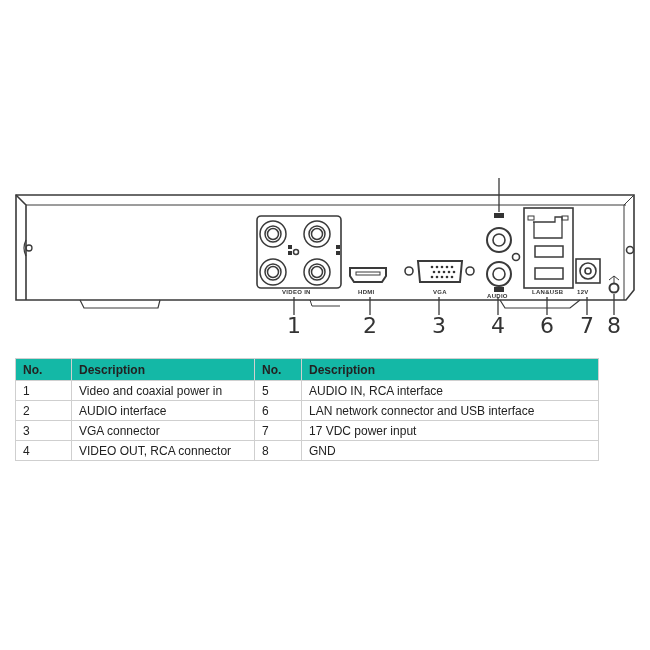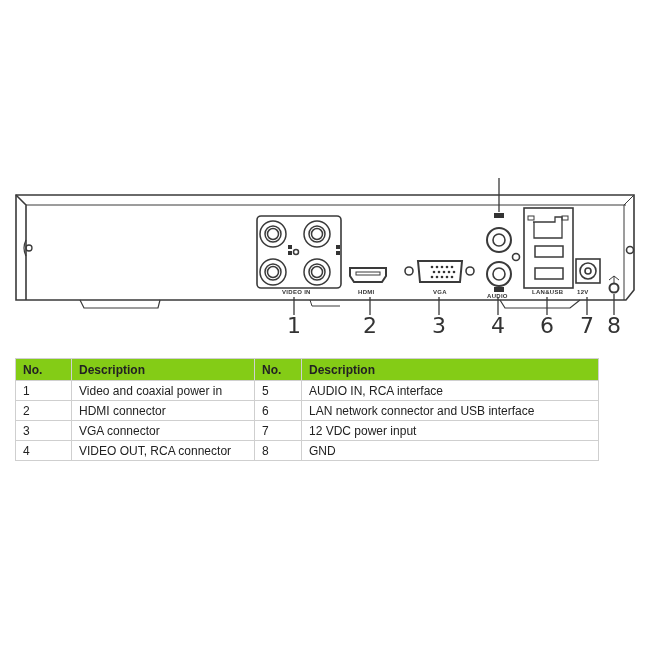--- a/index.html
+++ b/index.html
@@ -1,21 +1,21 @@
 <!DOCTYPE html>
 <html><head>
 <meta charset="utf-8">
 <style>
   html, body { margin:0; padding:0; background:#fff; }
   body { width:650px; height:650px; position:relative; overflow:hidden; font-family:"Liberation Sans", sans-serif; }
   #diagram { position:absolute; left:0; top:0; width:650px; height:345px; }
   .callout { position:absolute; font-family:"DejaVu Sans", sans-serif; font-size:22px; color:#333; width:20px; text-align:center; }
   .plabel { position:absolute; font-family:"Liberation Sans", sans-serif; font-size:6px; font-weight:bold; color:#333; letter-spacing:0.3px; }
   table { position:absolute; left:15px; top:358px; width:584px; border-collapse:collapse; font-size:12px; color:#222; }
-  th { background:#84cc16; text-align:left; font-weight:bold; height:21px; padding:0 0 0 7px; border:1px solid #d0d0d0; }
+  th { background:#14b8a6; text-align:left; font-weight:bold; height:21px; padding:0 0 0 7px; border:1px solid #d0d0d0; }
   td { height:19px; padding:0 0 0 7px; border:1px solid #cfcfcf; }
   .c1 { width:48px; } .c2 { width:175px; } .c3 { width:39px; }
 </style>
 </head>
 <body>
 
 <div id="diagram">
   <svg width="650" height="345" viewBox="0 0 650 345">
     <g fill="none" stroke="#3a3a3a" stroke-width="1.6">
 
@@ -143,29 +143,29 @@
   </thead>
   <tbody>
     <tr>
       <td>1</td>
       <td>Video and coaxial power in</td>
       <td>5</td>
       <td>AUDIO IN, RCA interface</td>
     </tr>
     <tr>
       <td>2</td>
-      <td>HDMI connector</td>
+      <td>AUDIO interface</td>
       <td>6</td>
       <td>LAN network connector and USB interface</td>
     </tr>
     <tr>
       <td>3</td>
       <td>VGA connector</td>
       <td>7</td>
-      <td>12 VDC power input</td>
+      <td>17 VDC power input</td>
     </tr>
     <tr>
       <td>4</td>
       <td>VIDEO OUT, RCA connector</td>
       <td>8</td>
       <td>GND</td>
     </tr>
   </tbody>
 </table>
 

